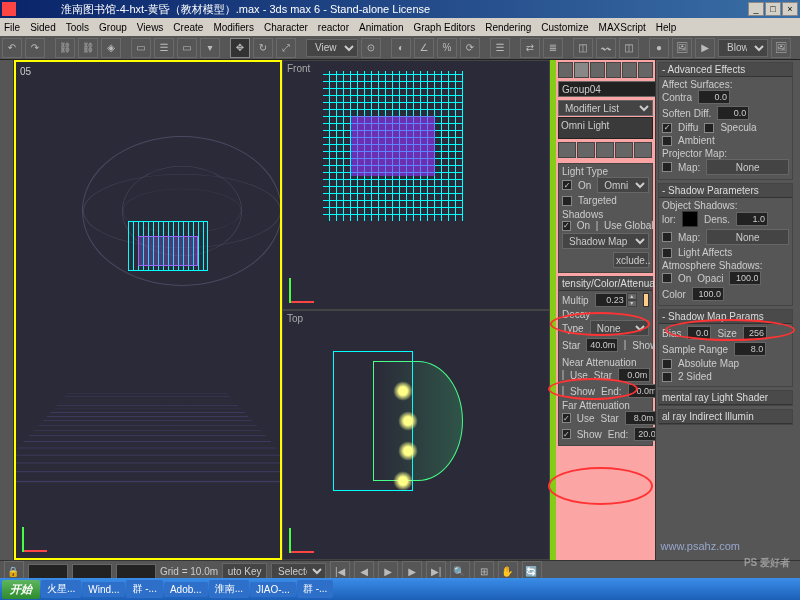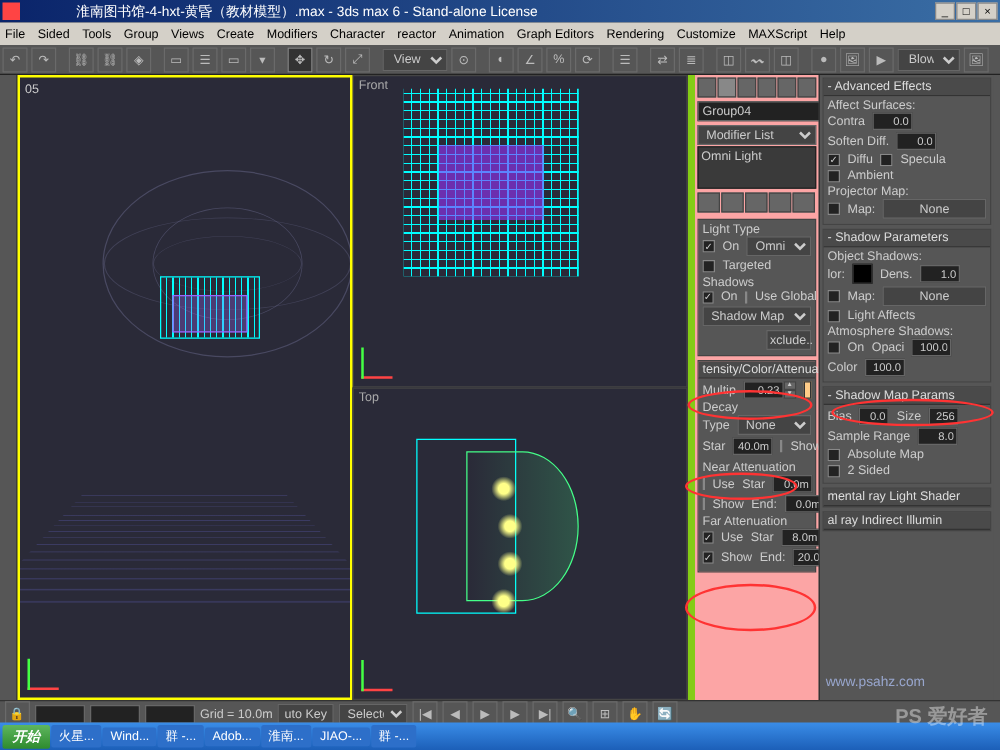--- a/index.html
+++ b/index.html
@@ -40,21 +40,21 @@
 .left-ruler { background: #565656; width: 14px; border-right: 1px solid #333; }
 .right-panels { width: 250px; background: #565656; display: flex; }
 .cmd-panel { width: 105px; background: #fca5a5; border-left: 6px solid #84cc16; padding: 2px; display: flex; flex-direction: column; gap: 1px; }
 .cmd-tabs { display: flex; gap: 1px; margin-bottom: 2px; }
 .cmd-tab { width: 16px; height: 16px; background: #666; border: 1px solid #444; }
 .cmd-tab.active { background: #888; }
 .obj-name { display: flex; gap: 2px; margin-bottom: 2px; }
 .obj-name input { flex: 1; background: #222; border: 1px solid #666; color: #ccc; height: 16px; padding: 0 3px; font-size: 10px; }
 .color-swatch { width: 16px; height: 16px; background: #ffff00; border: 1px solid #333; }
 .dropdown { width: 100%; height: 16px; background: #444; border: 1px solid #666; color: #ccc; font-size: 10px; padding: 0 2px; }
-.mod-list { background: #3a3a3a; border: 1px solid #222; height: 34px; padding: 2px; margin-bottom: 2px; }
+.mod-list { background: #3a3a3a; border: 1px solid #222; height: 22px; padding: 2px; margin-bottom: 2px; }
 .mod-btns { display: flex; gap: 1px; margin-bottom: 4px; }
 .mod-btn { width: 18px; height: 16px; background: #666; border: 1px solid #444; }
 .rollout { border: 1px solid #444; margin-bottom: 2px; }
 .rollout-title { background: #4a4a4a; padding: 1px 3px; font-size: 10px; color: #ddd; border-bottom: 1px solid #333; }
 .rollout-body { padding: 2px 3px; background: #565656; font-size: 10px; }
 .param-row { display: flex; align-items: center; gap: 6px; margin-bottom: 2px; }
 .param-row label { flex: 0 0 auto; }
 .spinner { display: flex; align-items: center; }
 .spinner input { width: 32px; height: 14px; background: #222; border: 1px solid #666; color: #ccc; font-size: 9px; padding: 0 2px; text-align: right; }
 .spinner-btns { display: flex; flex-direction: column; }
@@ -69,21 +69,21 @@
 .color-box { width: 28px; height: 14px; background: #ffcc88; border: 1px solid #333; }
 .statusbar { background: #565656; height: 40px; display: flex; flex-direction: column; border-top: 1px solid #333; }
 .timeline { height: 18px; background: #4a4a4a; display: flex; align-items: center; padding: 0 4px; gap: 2px; }
 .time-slider { flex: 1; height: 12px; background: #333; border: 1px solid #222; position: relative; }
 .time-slider::before { content: ''; position: absolute; left: 0; width: 40px; height: 100%; background: #777; }
 .status-row { display: flex; align-items: center; height: 20px; gap: 4px; padding: 0 4px; }
 .status-input { background: #222; border: 1px solid #666; color: #ccc; height: 15px; padding: 0 3px; font-size: 10px; }
 .taskbar { position: absolute; bottom: 0; left: 0; right: 0; height: 22px; background: linear-gradient(to bottom, #3a8de8, #1c5fb8); display: flex; align-items: center; padding: 0 2px; gap: 1px; }
 .start-btn { background: linear-gradient(to bottom, #5eb65e, #2e8b2e); color: white; padding: 2px 8px; border-radius: 2px; font-size: 11px; font-weight: bold; font-style: italic; }
 .task-item { background: #2d6fc9; color: white; padding: 2px 6px; font-size: 10px; border-radius: 2px; }
-.watermark { position: absolute; bottom: 16px; right: 10px; color: rgba(255,255,255,0.4); font-size: 16px; font-weight: bold; z-index: 200; }
+.watermark { position: absolute; bottom: 30px; right: 10px; color: rgba(255,255,255,0.4); font-size: 10px; font-weight: bold; z-index: 200; }
 .watermark2 { position: absolute; bottom: 48px; right: 60px; color: rgba(180,200,255,0.7); font-size: 11px; z-index: 200; }
 .highlight-05 { position: absolute; top: 4px; left: 4px; color: #ccc; font-size: 10px; }
 </style>
 </head>
 <body>
 
 <div class="titlebar">
   <div class="titlebar-icon"></div>
   <div class="titlebar-text">淮南图书馆-4-hxt-黄昏（教材模型）.max - 3ds max 6 - Stand-alone License</div>
   <div class="titlebar-btns">

